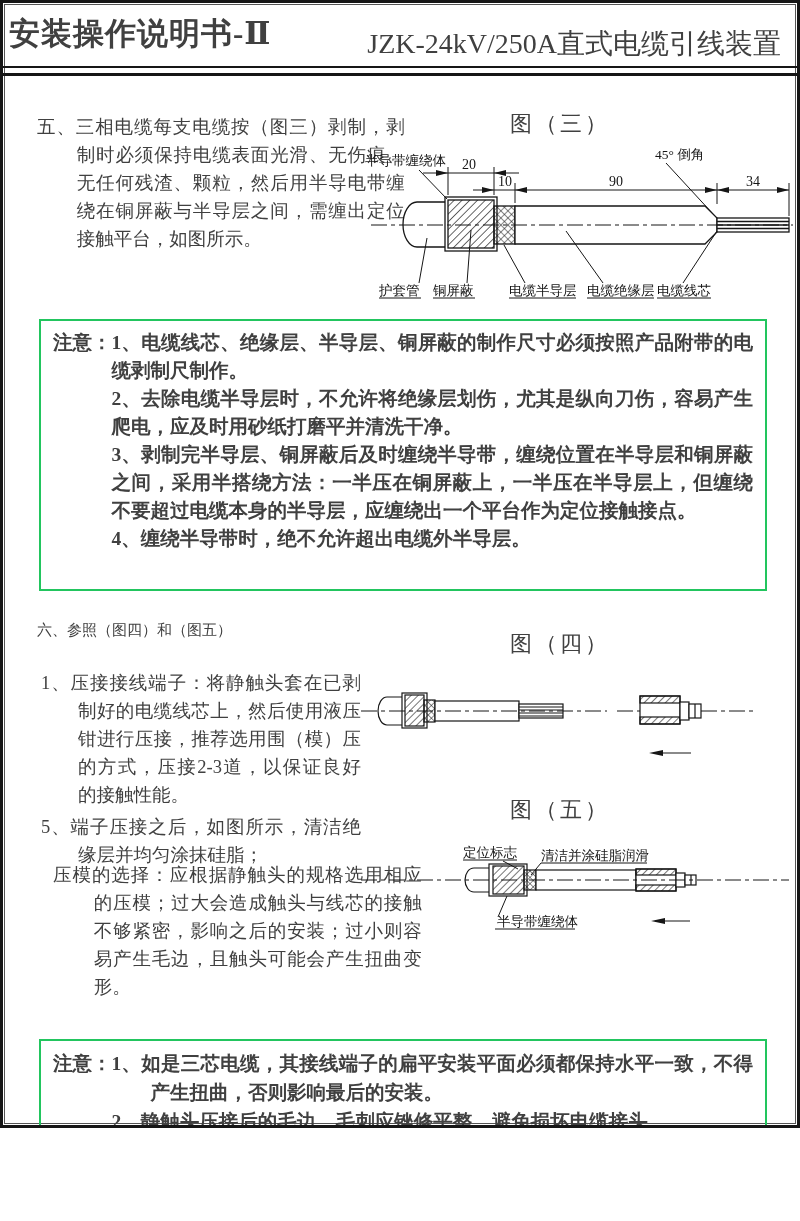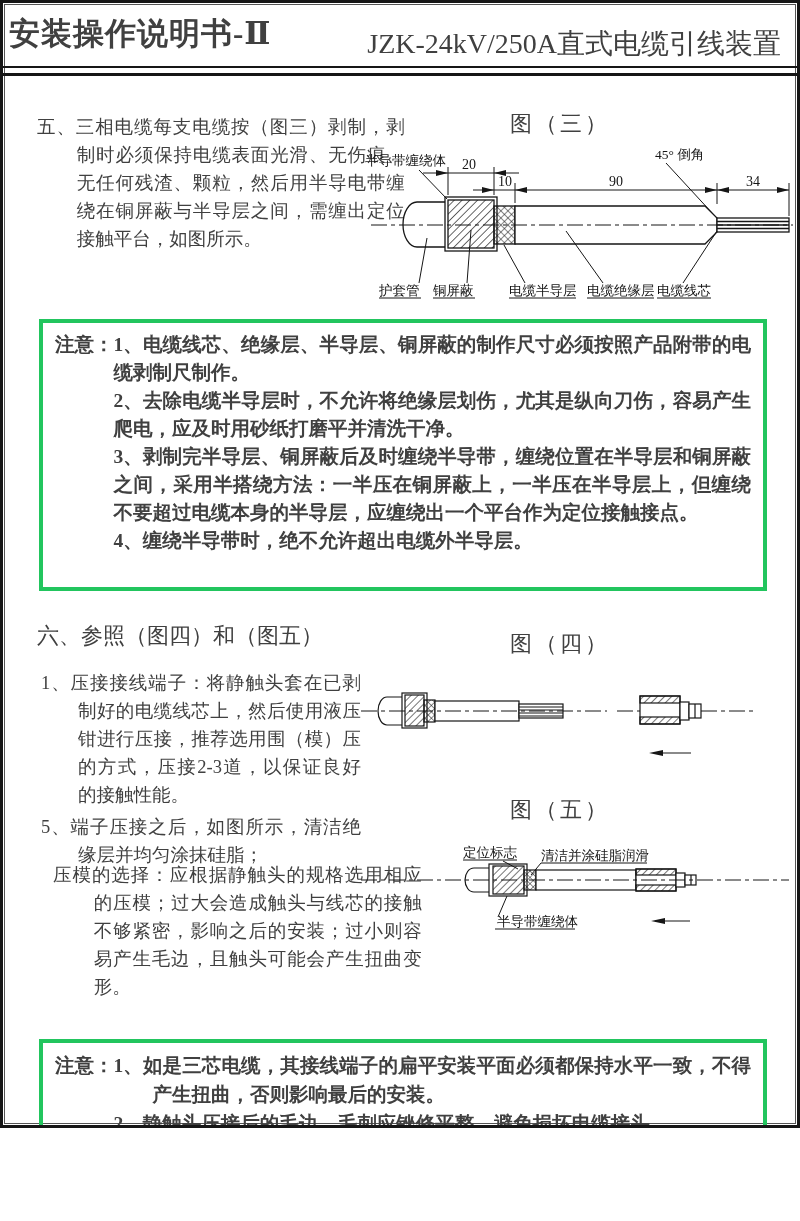--- a/index.html
+++ b/index.html
@@ -21,30 +21,30 @@
   .hang215{padding-left:2.15em;text-indent:-2.15em;}
   .hang2{padding-left:2em;text-indent:-2em;}
   .hang22{padding-left:2.2em;text-indent:-2.2em;}
 
   .fig-title{position:absolute;font-size:22px;letter-spacing:3px;text-align:center;width:170px;white-space:nowrap;}
   .ft3{left:472px;top:106px;}
   .ft4{left:472px;top:626px;}
   .ft5{left:472px;top:792px;}
 
   .notebox{
-    position:absolute;left:36px;width:728px;border:4px solid #22c55e;box-sizing:border-box;
+    position:absolute;left:36px;width:728px;border:2px solid #22c55e;box-sizing:border-box;
     display:flex;padding:8px 12px;font-weight:bold;
   }
   .note1{top:316px;height:272px;font-size:19.5px;line-height:28px;}
   .note2{top:1036px;height:106px;font-size:19.5px;line-height:29px;}
   .note-label{flex:0 0 auto;white-space:nowrap;}
   .note-items{flex:1;min-width:0;}
   .note-items p{margin:0;text-align:justify;}
 
-  .sec6h{left:34px;top:618px;width:330px;font-size:22px;white-space:nowrap;}
+  .sec6h{left:34px;top:618px;width:330px;font-size:15px;white-space:nowrap;}
   .sec6items{left:34px;top:662px;width:328px;font-size:18.5px;line-height:28px;}
   .sec6items p{margin:4px;text-align:justify;}
   .mould{left:50px;top:858px;width:328px;font-size:18.5px;line-height:28px;}
 
   .footline{position:absolute;left:0;right:0;top:1169px;height:2px;background:#161616;}
   .footer-text{position:absolute;left:0;right:0;top:1180px;text-align:center;font-size:17px;margin-left:16px;}
 
   svg.fig{position:absolute;overflow:visible;}
   svg.fig text{font-family:"Liberation Serif","DejaVu Serif",serif;fill:#161616;}
 </style>

